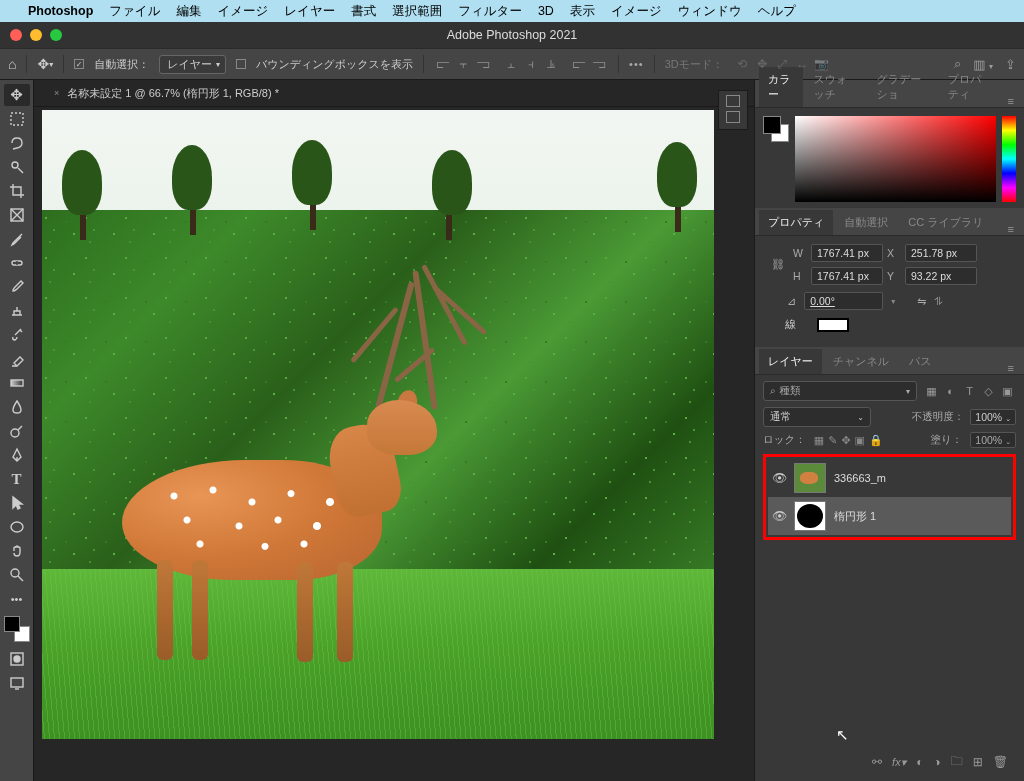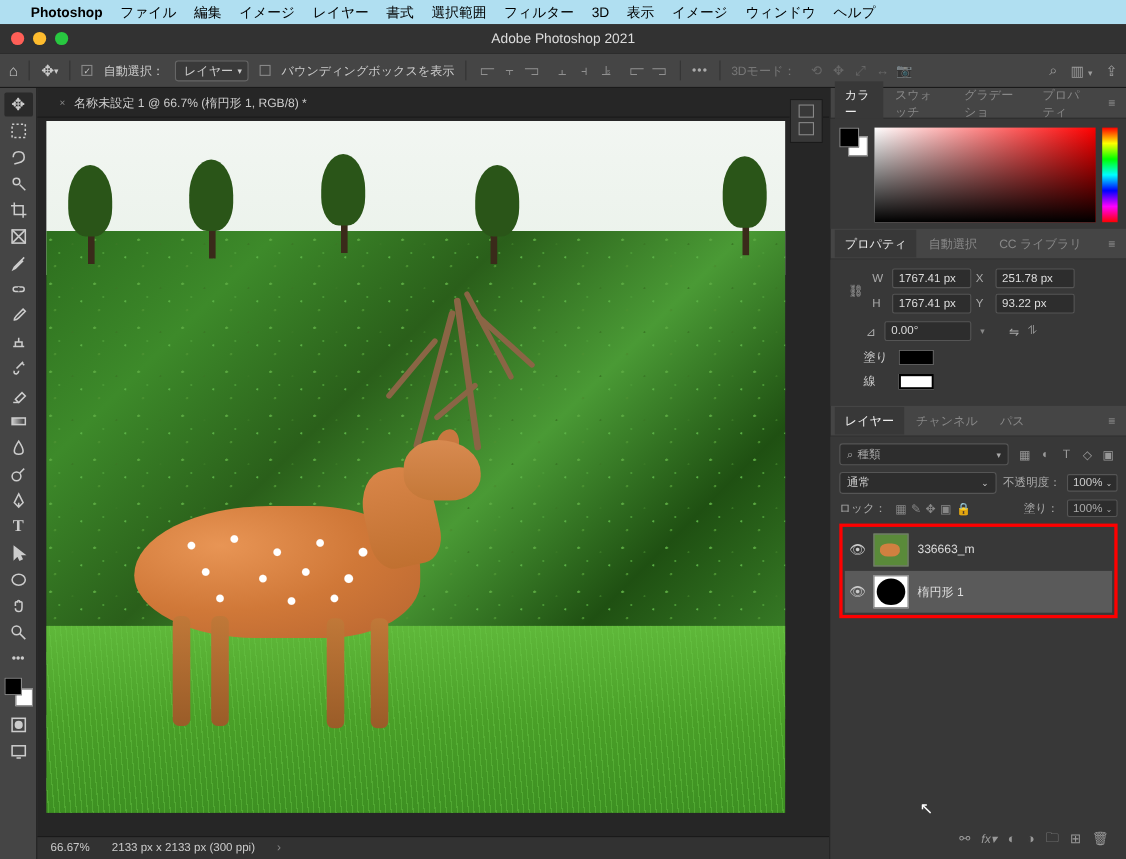--- a/index.html
+++ b/index.html
@@ -59,21 +59,21 @@
 .a6{top:10px;left:310px;width:5px;height:50px;transform:rotate(50deg);}
 .deer-leg{position:absolute;width:16px;height:100px;background:linear-gradient(#c07838,#9a5c28);border-radius:6px;}
 .l1{top:230px;left:55px;}
 .l2{top:230px;left:90px;}
 .l3{top:232px;left:195px;}
 .l4{top:232px;left:235px;}
 .status-bar{height:21px;background:#323232;display:flex;align-items:center;padding:0 12px;gap:20px;color:#ccc;font-size:10.5px;border-top:1px solid #1a1a1a;}
 .panels{width:270px;background:#454545;display:flex;flex-direction:column;border-left:1px solid #1a1a1a;}
 .mini-dock{position:absolute;left:718px;top:90px;width:30px;height:40px;background:#383838;border:1px solid #1a1a1a;display:flex;flex-direction:column;align-items:center;padding:4px 0;gap:4px;}
 .mini-dock div{width:14px;height:12px;border:1px solid #888;}
-.panel-tabs{height:28px;display:flex;align-items:center;padding:0 4px;gap:2px;font-size:11px;color:#888;border-bottom:1px solid #2a2a2a;}
+.panel-tabs{height:28px;display:flex;align-items:flex-end;padding:0 4px;gap:2px;font-size:11px;color:#888;border-bottom:1px solid #2a2a2a;}
 .panel-tab{padding:5px 9px;cursor:default;}
 .panel-tab.active{color:#eee;background:#383838;}
 .panel-menu{margin-left:auto;padding:0 6px;color:#999;}
 .color-panel-body{height:100px;padding:8px;display:flex;gap:6px;background:#383838;}
 .color-swatches{position:relative;width:26px;height:26px;}
 .cs-fg{position:absolute;top:0;left:0;width:18px;height:18px;background:#000;border:1px solid #888;}
 .cs-bg{position:absolute;bottom:0;right:0;width:18px;height:18px;background:#fff;border:1px solid #888;}
 .color-field{flex:1;height:86px;background:linear-gradient(to bottom,transparent,#000),linear-gradient(to right,#fff,#f00);position:relative;}
 .hue-strip{width:14px;height:86px;background:linear-gradient(#f00,#ff0,#0f0,#0ff,#00f,#f0f,#f00);}
 .props-body{background:#383838;padding:8px 10px;font-size:11px;color:#ccc;}
@@ -86,21 +86,21 @@
 .link-icon{width:14px;text-align:center;color:#aaa;}
 .swatch-box{width:32px;height:14px;background:#000;border:1px solid #666;}
 .swatch-box.stroke{background:#fff;border:2px solid #000;}
 .layers-body{background:#383838;padding:6px 8px;font-size:11px;color:#ccc;flex:1;display:flex;flex-direction:column;}
 .layers-row{display:flex;align-items:center;gap:6px;margin-bottom:6px;}
 .search-box{flex:1;background:#2d2d2d;border:1px solid #555;padding:2px 6px;border-radius:3px;color:#aaa;display:flex;align-items:center;gap:4px;font-size:10.5px;}
 .filter-icons{display:flex;gap:2px;}
 .filter-icons div{width:17px;height:17px;display:flex;align-items:center;justify-content:center;color:#999;font-size:11px;}
 .blend-row{display:flex;align-items:center;gap:6px;margin-bottom:5px;}
 .blend-dd{flex:1;background:#2d2d2d;border:1px solid #555;padding:2px 6px;border-radius:3px;display:flex;align-items:center;justify-content:space-between;font-size:10.5px;}
-.opacity-lbl{font-size:10.5px;color:#aaa;}
+.opacity-lbl{font-size:10.5px;color:#aaa;margin-left:35px;}
 .opacity-val{background:#2d2d2d;border:1px solid #555;padding:1px 4px;border-radius:2px;font-size:10.5px;}
 .lock-row{display:flex;align-items:center;gap:8px;font-size:10.5px;color:#aaa;margin-bottom:6px;}
 .lock-icons{display:flex;gap:4px;}
 .lock-icons span{color:#888;font-size:11px;}
 .layer-list{border:3px solid #f00;padding:2px;}
 .layer{display:flex;align-items:center;height:38px;gap:8px;padding:0 4px;}
 .layer.sel{background:#5a5a5a;}
 .eye{width:14px;height:14px;color:#ccc;font-size:12px;text-align:center;}
 .thumb{width:32px;height:30px;border:1px solid #777;background:#5a8a3a;position:relative;overflow:hidden;}
 .thumb-deer::before{content:"";position:absolute;top:8px;left:5px;width:18px;height:12px;background:#d08040;border-radius:40%;}
@@ -341,25 +341,20 @@
           <div class="deer-neck"></div>
           <div class="deer-ear"></div>
           <div class="deer-head"></div>
           <div class="deer-leg l1"></div>
             <div class="deer-leg l2"></div>
           <div class="deer-leg l3"></div>
             <div class="deer-leg l4"></div>
         </div>
       </div>
     </div>
-    <div class="status-bar">
-      <span>66.67%</span>
-      <span>2133 px x 2133 px (300 ppi)</span>
-      <span style="color:#888;font-size:11px">›</span>
-    </div>
   </div>
 
   <div class="panels">
 
     <div class="panel-tabs">
       <div class="panel-tab active">カラー</div>
       <div class="panel-tab">スウォッチ</div>
       <div class="panel-tab">グラデーショ</div>
       <div class="panel-tab">プロパティ</div>
       <div class="panel-menu">≡</div>
@@ -392,28 +387,24 @@
           <div class="field-group">
             <span class="field-label">H</span>
             <input class="field-input" value="1767.41 px" style="">
             <span class="field-label">Y</span>
             <input class="field-input" value="93.22 px" style="">
           </div>
         </div>
       </div>
       <div class="props-row" style="margin-left:22px">
         <span style="color:#aaa">⊿</span>
-        <input class="field-input" style="width: 79px;" value="0.00°">
+        <input class="field-input" style="width: 79px; text-decoration: underline;" value="0.00°">
         <span style="font-size:8px;color:#888">▾</span>
         <span style="margin-left:14px;color:#aaa">⇋</span>
         <span style="color:#aaa">⥮</span>
-      </div>
-      <div class="props-row" style="margin-left:20px">
-        <span style="width:24px">塗り</span>
-        <div class="swatch-box"></div>
       </div>
       <div class="props-row" style="margin-left:20px">
         <span style="width:24px">線</span>
         <div class="swatch-box stroke"></div>
       </div>
     </div>
 
     <div class="panel-tabs">
       <div class="panel-tab active">レイヤー</div>
       <div class="panel-tab">チャンネル</div>

